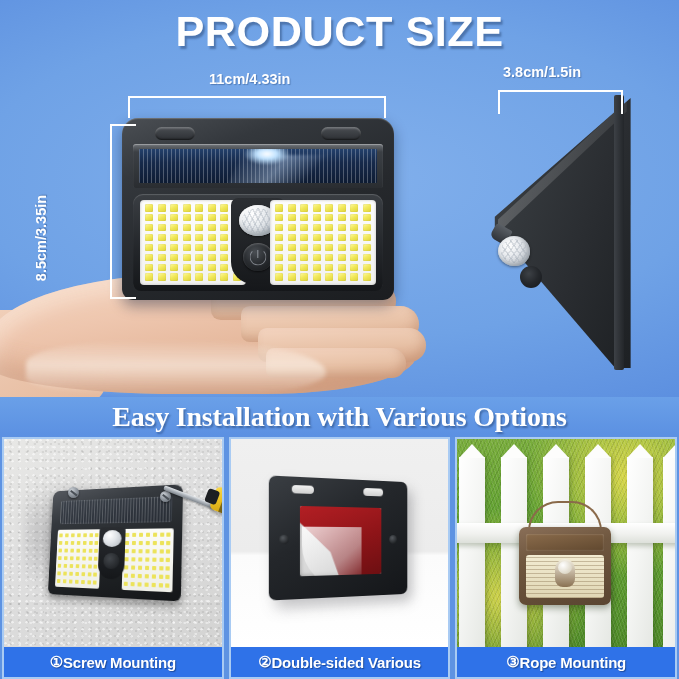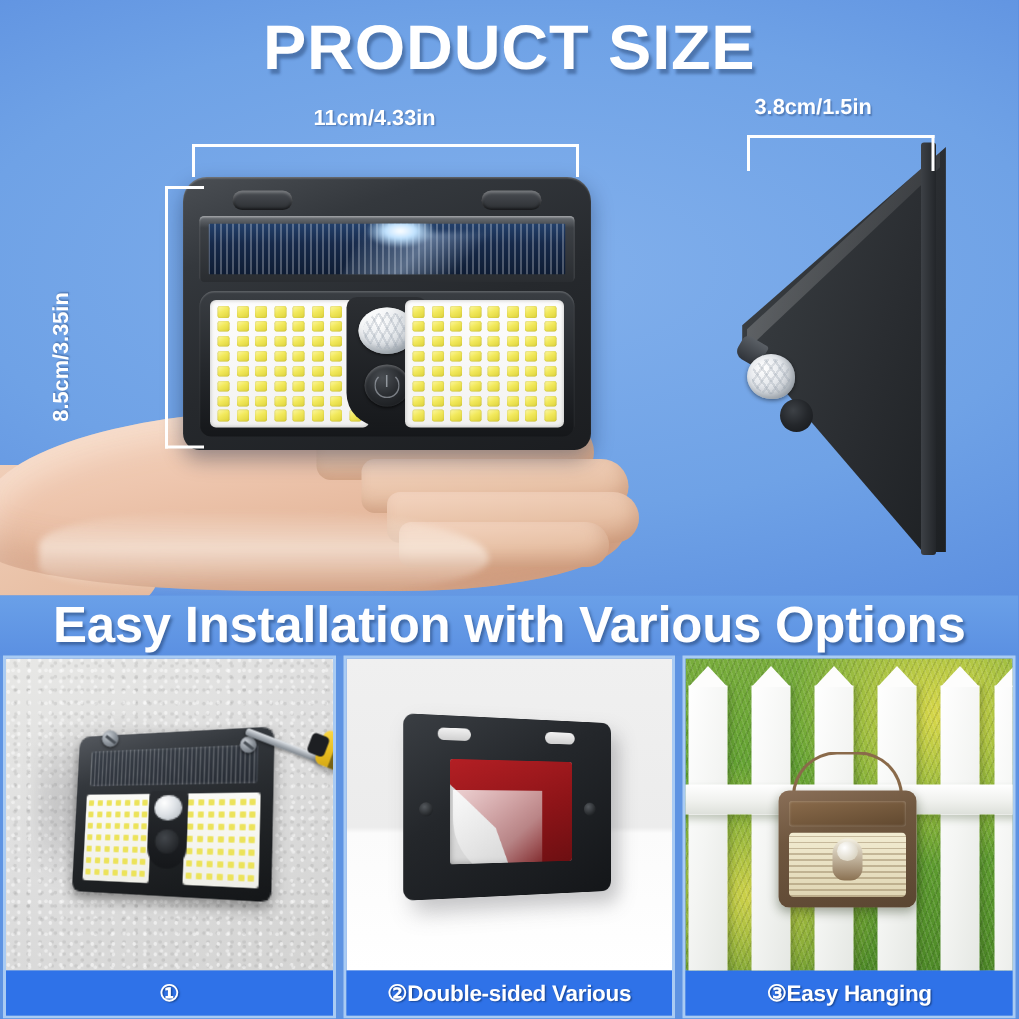--- a/index.html
+++ b/index.html
@@ -249,25 +249,25 @@
     border-radius:50%;
   }
 
   
   .banner{
     position:absolute; left:0; top:397px; width:679px; height:40px;
     background:linear-gradient(180deg,#6aa0e8 0%,#5b90e2 100%);
     display:flex; align-items:center; justify-content:center;
   }
   .banner-text{
-    font-size:34px; font-weight:bold; color:#ffffff;
+    font-size:28px; font-weight:bold; color:#ffffff;
     letter-spacing:-0.2px; white-space:nowrap;
     text-shadow:1.5px 2px 2px rgba(22,48,92,0.45);
     transform:scaleX(1.0);
-    font-family:Liberation Sans, sans-serif;
+    font-family:Liberation Serif, serif;
   }
 
   
   .panels{
     position:absolute; left:0; top:437px; width:679px; height:242px;
     background:#5e93e2;
     display:flex; gap:5px; padding:0 2px;
   }
   .panel{
     position:relative; flex:1; display:flex; flex-direction:column;
@@ -884,20 +884,21 @@
           <div class="l-btn"></div>
         </div>
       </div>
       <div class="screw s1"></div>
       <div class="screw s2"></div>
       <div class="sd-shaft"></div>
       <div class="sd-handle"></div>
     </div>
     <div class="panel-cap">
       <span>①</span>
+        <span>Screw Mounting</span>
     </div>
   </div>
 
   <div class="panel">
     <div class="panel-img">
       <div class="studio"></div>
       <div class="back3d">
         <div class="b-body"></div>
         <div class="b-tab l"></div>
         <div class="b-tab r"></div>
@@ -932,16 +933,16 @@
           <div class="rope"></div>
           <div class="hl-body"></div>
           <div class="hl-solar"></div>
           <div class="hl-face"></div>
           <div class="hl-dome"></div>
         </div>
       </div>
     </div>
     <div class="panel-cap">
       <span>③</span>
-        <span>Easy Hanging</span>
+        <span>Rope Mounting</span>
     </div>
   </div>
 </div>
 
 </body></html>

